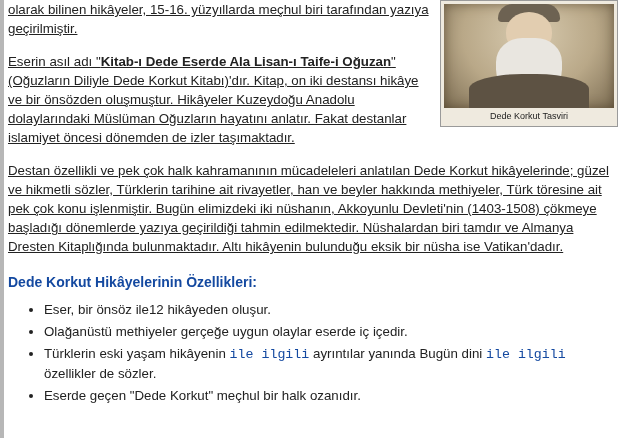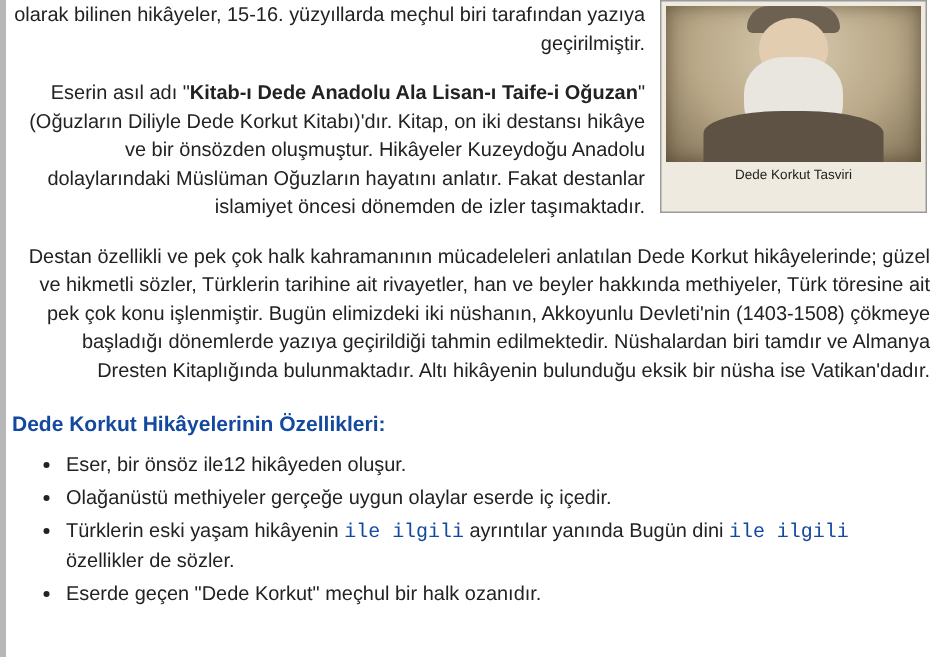--- a/index.html
+++ b/index.html
@@ -32,36 +32,37 @@
     position: absolute;
     left: 8px;
     top: 0;
     width: 612px;
   }
   p.para {
     margin: 0 0 14px 0;
     font-size: 13.3px;
     line-height: 19px;
     color: #222222;
-    text-align: right;
+    text-align: left;
+    text-decoration: underline;
   }
   .para.first {
     padding-top: 0;
   }
   .wrap-img {
     float: right;
     width: 180px;
     margin: 0 0 8px 10px;
   }
   .figure {
     width: 178px;
     border: 1px solid #9a9a9a;
     background: #efeadf;
     box-sizing: border-box;
-    padding: 3px 3px 16px 3px;
+    padding: 3px 3px 1px 3px;
   }
   .photo {
     width: 100%;
     height: 104px;
     position: relative;
     overflow: hidden;
     background: radial-gradient(ellipse at 50% 30%, #d8cbb0 0%, #b9a888 55%, #7e6f55 100%);
   }
   .photo .frame-inner {
     position: absolute;
@@ -157,21 +158,21 @@
           <div class="hat"></div>
           <div class="head"></div>
           <div class="beard"></div>
           <div class="body"></div>
         </div>
         <div class="figure-caption">Dede Korkut Tasviri</div>
       </div>
     </div>
 
     <p class="para first" id="p1"><span>olarak bilinen hikâyeler, 15-16. yüzyıllarda meçhul biri tarafından yazıya geçirilmiştir.</span></p>
-    <p class="para" id="p2"><span>Eserin asıl adı "</span><span class="b">Kitab-ı Dede Anadolu Ala Lisan-ı Taife-i Oğuzan</span><span>" (Oğuzların Diliyle Dede Korkut Kitabı)'dır. Kitap, on iki destansı hikâye ve bir önsözden oluşmuştur. Hikâyeler Kuzeydoğu Anadolu dolaylarındaki Müslüman Oğuzların hayatını anlatır. Fakat destanlar islamiyet öncesi dönemden de izler taşımaktadır.</span></p>
+    <p class="para" id="p2"><span>Eserin asıl adı "</span><span class="b">Kitab-ı Dede Eserde Ala Lisan-ı Taife-i Oğuzan</span><span>" (Oğuzların Diliyle Dede Korkut Kitabı)'dır. Kitap, on iki destansı hikâye ve bir önsözden oluşmuştur. Hikâyeler Kuzeydoğu Anadolu dolaylarındaki Müslüman Oğuzların hayatını anlatır. Fakat destanlar islamiyet öncesi dönemden de izler taşımaktadır.</span></p>
     <div class="clear"></div>
     <p class="para" id="p3"><span>Destan özellikli ve pek çok halk kahramanının mücadeleleri anlatılan Dede Korkut hikâyelerinde; güzel ve hikmetli sözler, Türklerin tarihine ait rivayetler, han ve beyler hakkında methiyeler, Türk töresine ait pek çok konu işlenmiştir. Bugün elimizdeki iki nüshanın, Akkoyunlu Devleti'nin (1403-1508) çökmeye başladığı dönemlerde yazıya geçirildiği tahmin edilmektedir. Nüshalardan biri tamdır ve Almanya Dresten Kitaplığında bulunmaktadır. Altı hikâyenin bulunduğu eksik bir nüsha ise Vatikan'dadır.</span></p>
 
     <div class="heading">Dede Korkut Hikâyelerinin Özellikleri:</div>
 
     <ul class="bullets" id="bullets">
         <li><span>Eser, bir önsöz ile12 hikâyeden oluşur.</span></li>
         <li><span>Olağanüstü methiyeler gerçeğe uygun olaylar eserde iç içedir.</span></li>
         <li><span>Türklerin eski yaşam hikâyenin </span><span class="blue">ile ilgili</span><span> ayrıntılar yanında Bugün dini </span><span class="blue">ile ilgili</span><span> özellikler de sözler.</span></li>
         <li><span>Eserde geçen "Dede Korkut" meçhul bir halk ozanıdır.</span></li>

